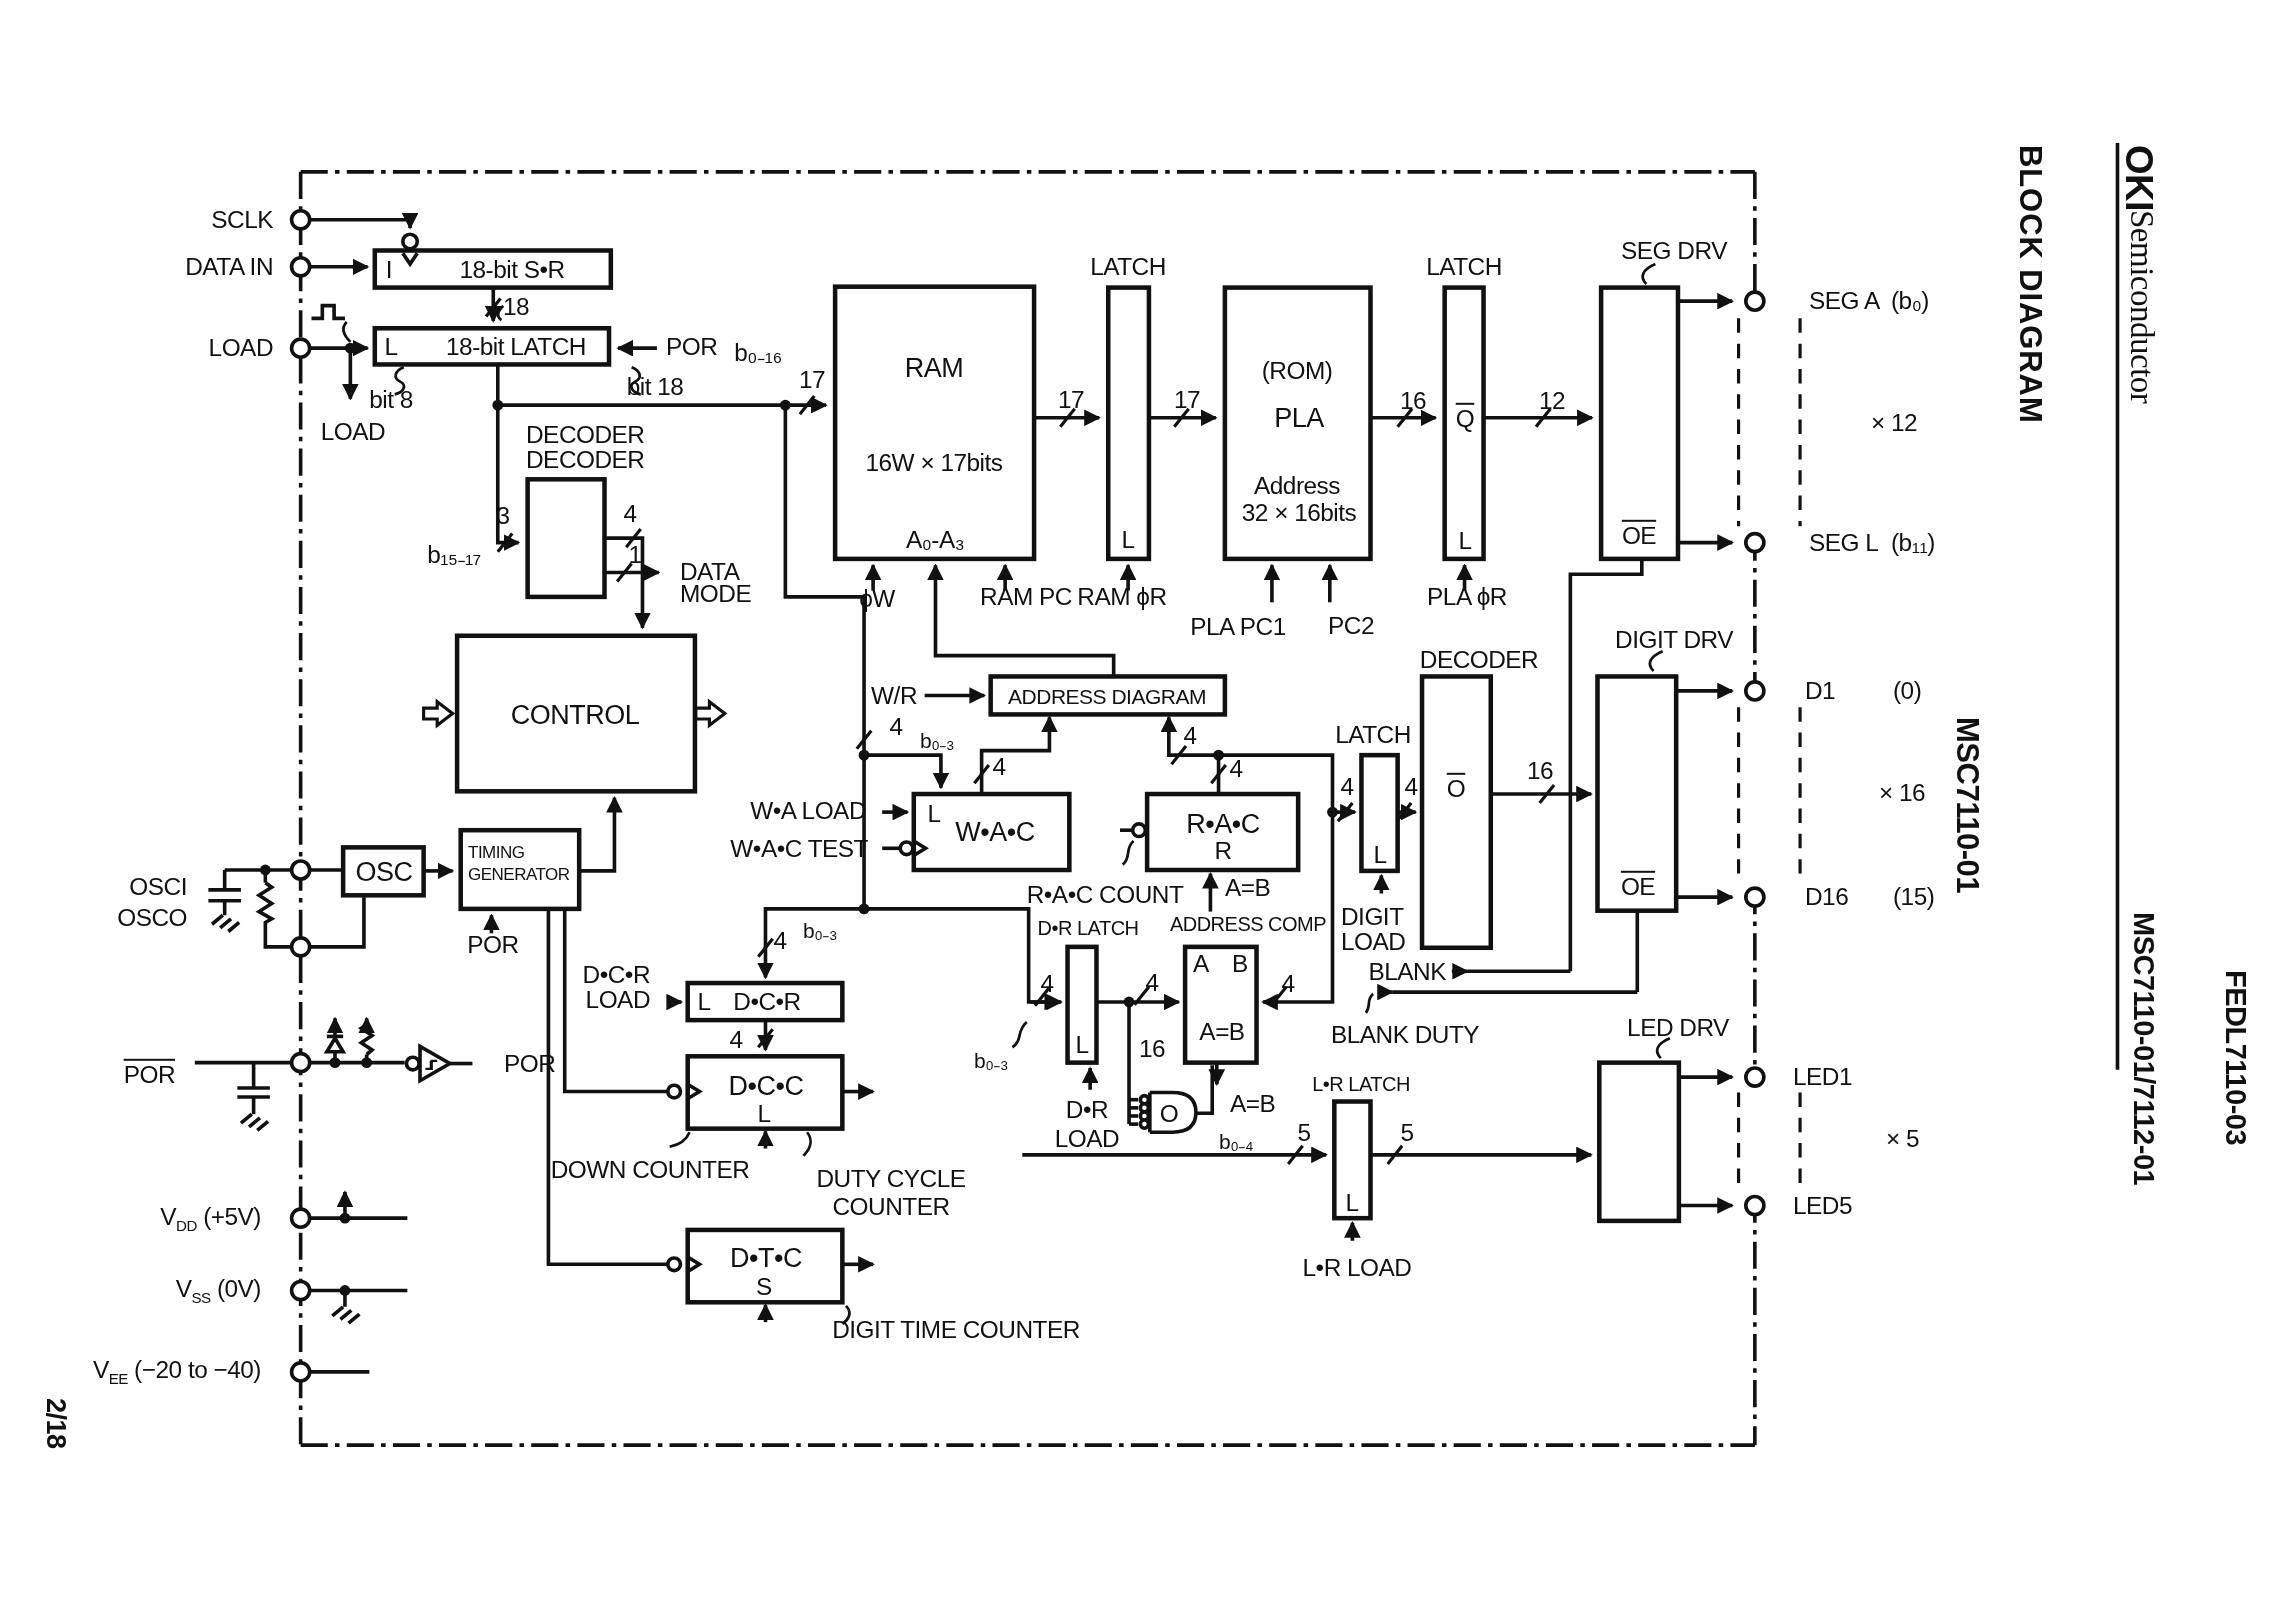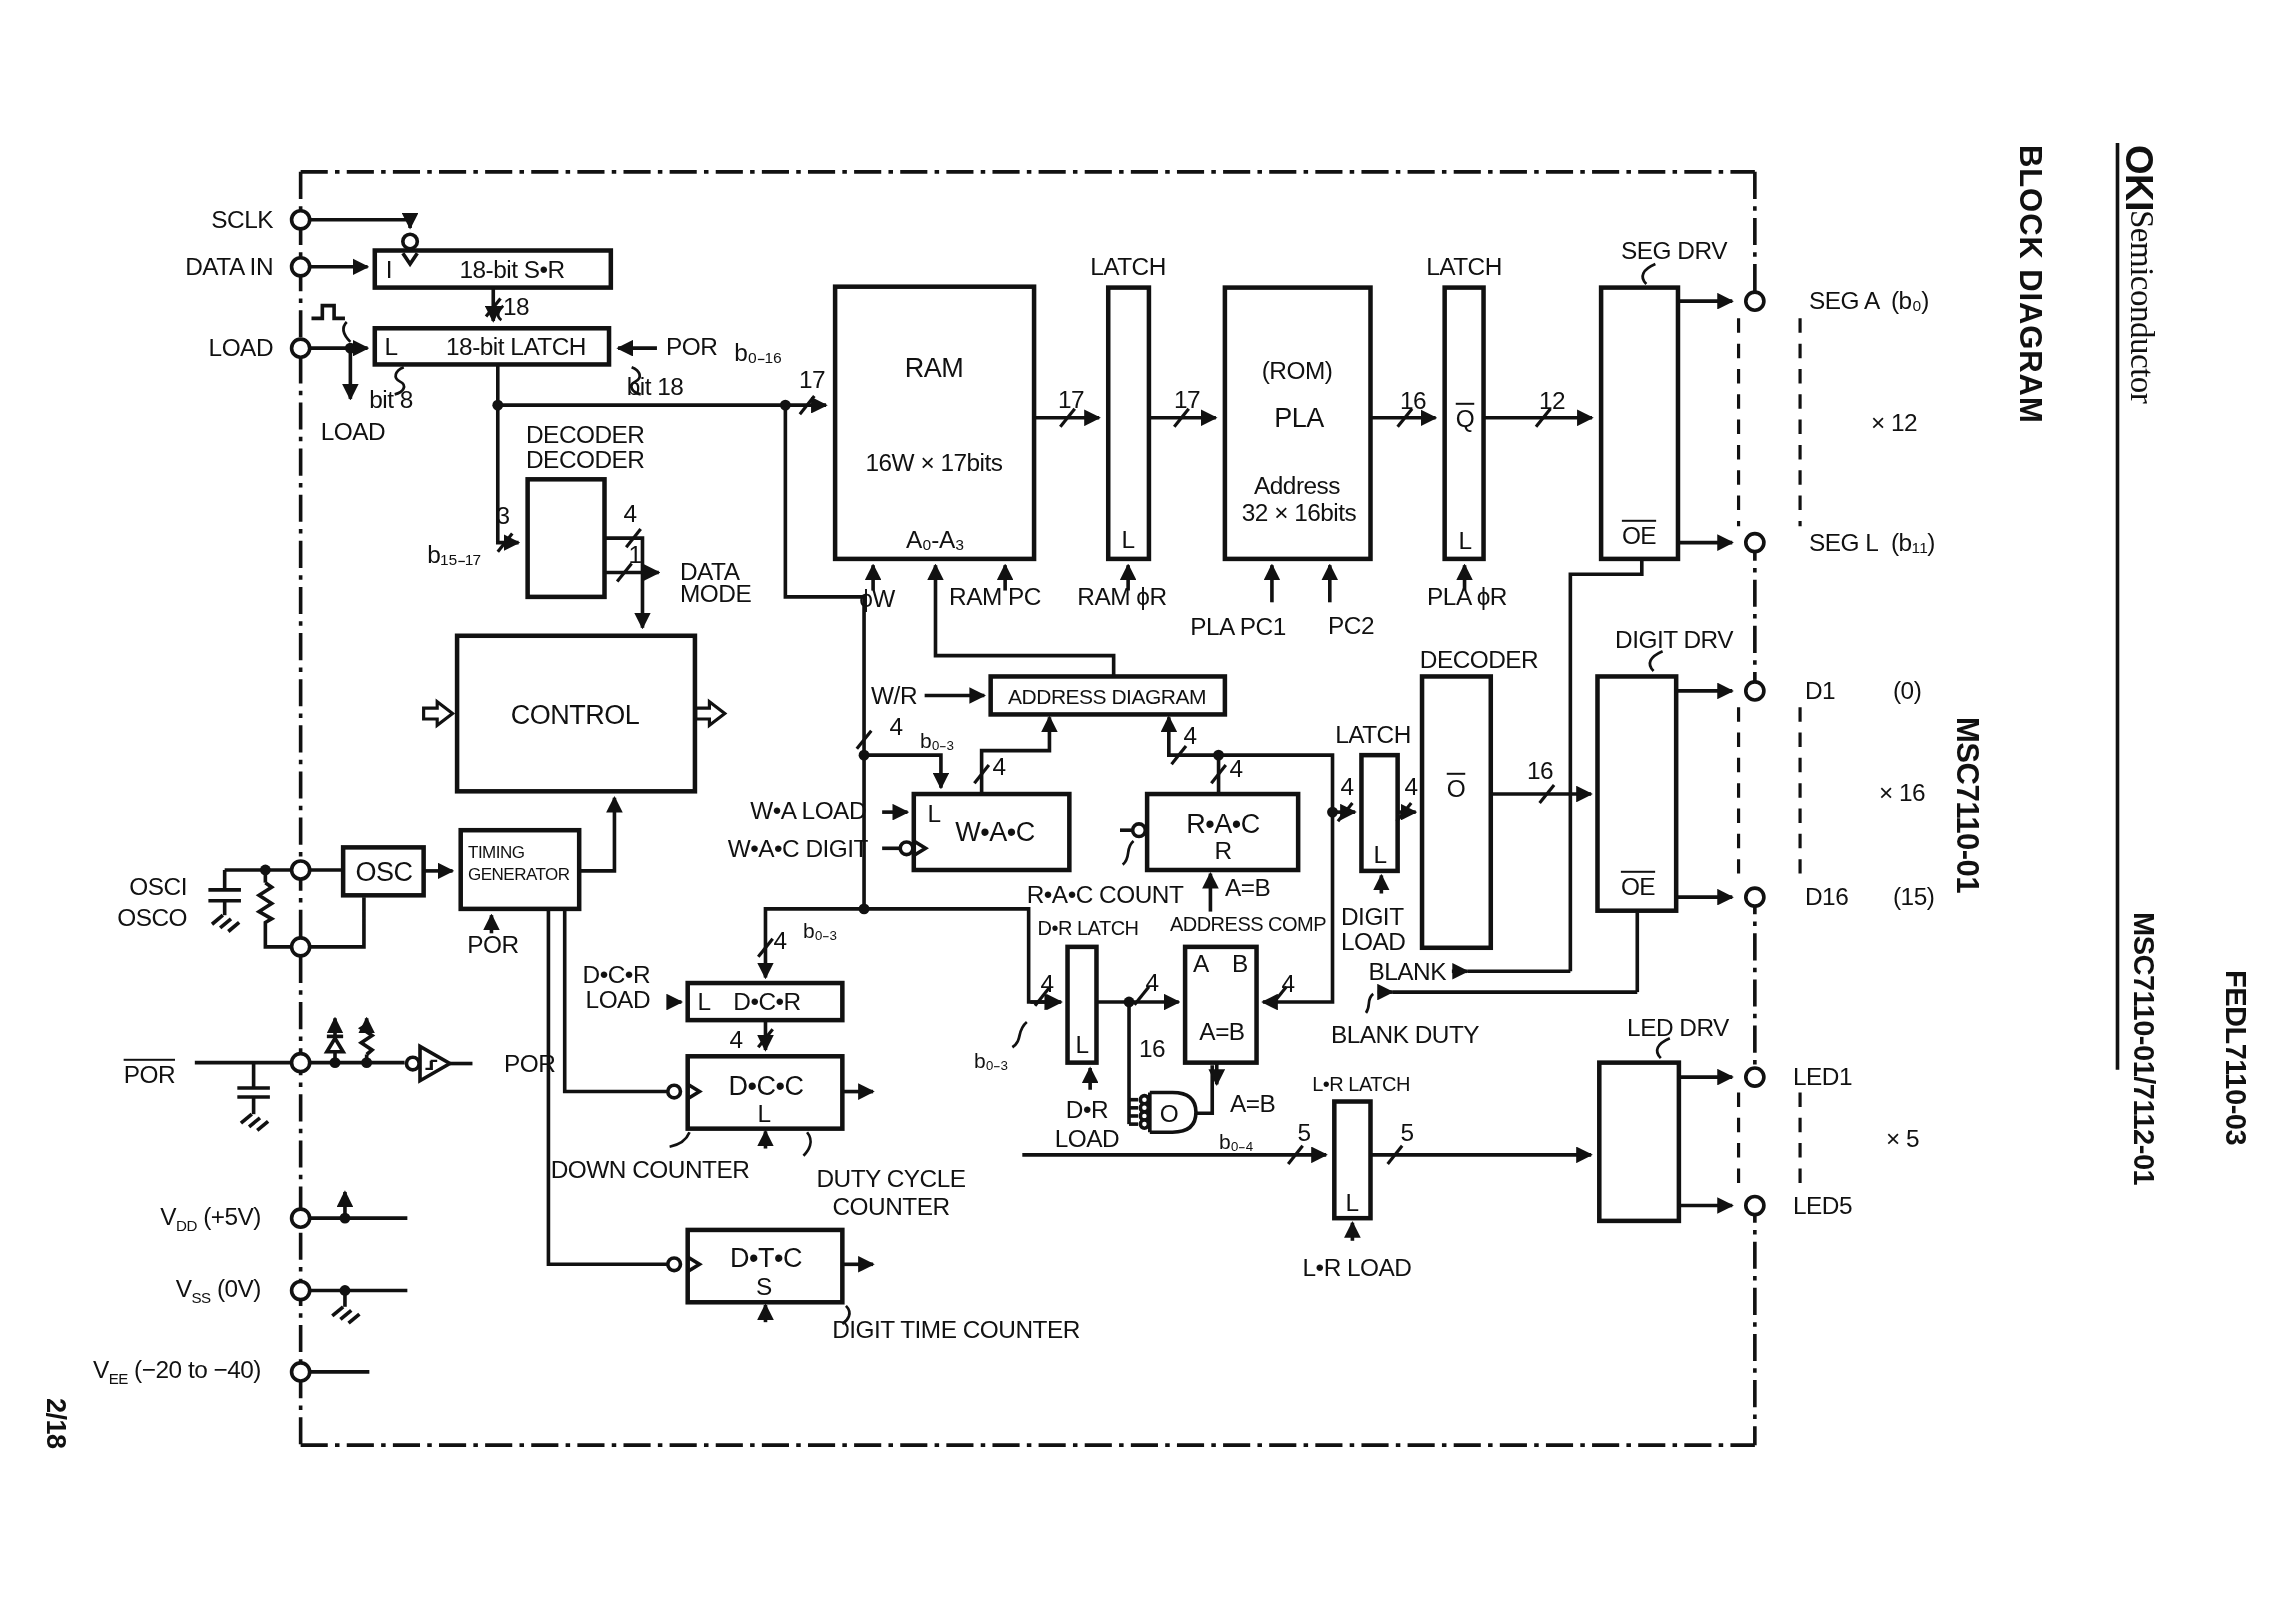--- a/index.html
+++ b/index.html
@@ -382,21 +382,21 @@
 <div class="lb" style="left:493px;top:945px">POR</div>
 
 <div class="lb s30" style="left:934px;top:368px">RAM</div>
 <div class="lb" style="left:934px;top:463px">16W × 17bits</div>
 <div class="lb" style="left:935px;top:540px">A₀-A₃</div>
 <div class="lb" style="left:1128px;top:267px">LATCH</div>
 <div class="lb" style="left:1128px;top:540px">L</div>
 <div class="lb" style="left:1071px;top:400px">17</div>
 <div class="lb" style="left:1187px;top:400px">17</div>
 <div class="lb" style="left:877px;top:599px">ϕW</div>
-<div class="lb" style="left:995px;top:597px">RAM PC</div>
+<div class="lb" style="left:1026px;top:597px">RAM PC</div>
 <div class="lb" style="left:1122px;top:597px">RAM ϕR</div>
 <div class="lb" style="left:1297px;top:371px">(ROM)</div>
 <div class="lb s30" style="left:1299px;top:418px">PLA</div>
 <div class="lb" style="left:1297px;top:486px">Address</div>
 <div class="lb" style="left:1299px;top:513px">32 × 16bits</div>
 <div class="lb" style="left:1238px;top:627px">PLA PC1</div>
 <div class="lb" style="left:1351px;top:626px">PC2</div>
 <div class="lb" style="left:1464px;top:267px">LATCH</div>
 <div class="lb ov" style="left:1465px;top:419px">Q</div>
 <div class="lb" style="left:1465px;top:541px">L</div>
@@ -404,21 +404,21 @@
 <div class="lb" style="left:1413px;top:401px">16</div>
 <div class="lb" style="left:1552px;top:401px">12</div>
 <div class="lb" style="left:1674px;top:251px">SEG DRV</div>
 <div class="lb ov" style="left:1639px;top:536px">OE</div>
 
 <div class="lb ra" style="left:917px;top:696px">W/R</div>
 <div class="lb s24" style="left:1107px;top:696px">ADDRESS DIAGRAM</div>
 <div class="lb" style="left:896px;top:727px">4</div>
 <div class="lb s24" style="left:937px;top:740px">b₀₋₃</div>
 <div class="lb ra" style="left:866px;top:811px">W•A LOAD</div>
-<div class="lb ra" style="left:868px;top:849px">W•A•C DIGIT</div>
+<div class="lb ra" style="left:868px;top:849px">W•A•C TEST</div>
 <div class="lb" style="left:934px;top:814px">L</div>
 <div class="lb s30" style="left:995px;top:832px">W•A•C</div>
 <div class="lb" style="left:999px;top:767px">4</div>
 <div class="lb" style="left:1190px;top:736px">4</div>
 <div class="lb" style="left:1236px;top:769px">4</div>
 <div class="lb s30" style="left:1223px;top:824px">R•A•C</div>
 <div class="lb" style="left:1223px;top:851px">R</div>
 <div class="lb" style="left:1105px;top:895px">R•A•C COUNT</div>
 <div class="lb la" style="left:1225px;top:888px">A=B</div>
 

